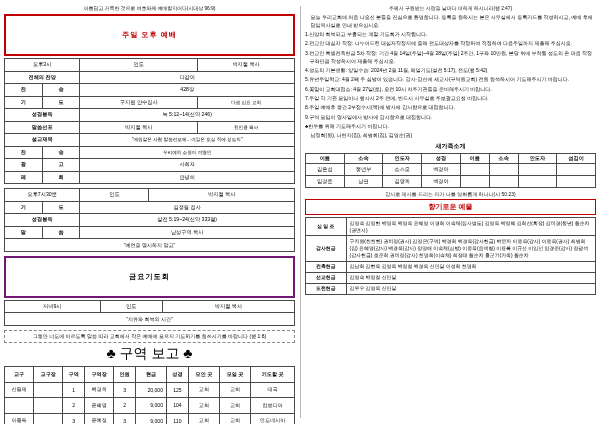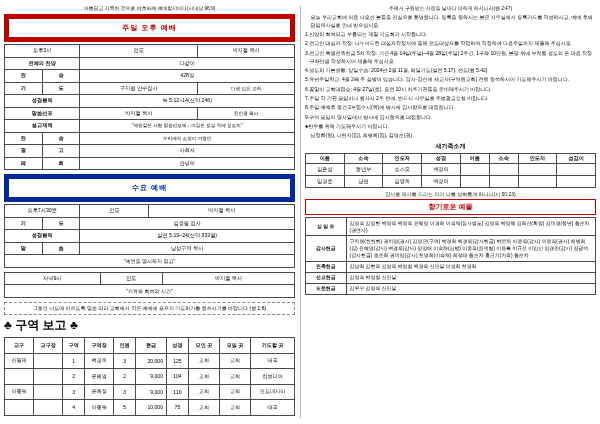--- a/index.html
+++ b/index.html
@@ -14,22 +14,22 @@
   .col{width:50%;box-sizing:border-box;}
   .col-left{padding-right:2px;}
   .col-right{padding-left:2px;}
   .vdiv{position:absolute;left:300px;top:6px;bottom:6px;width:0;border-left:1px solid #b9b9b9;}
 
   .topverse{
     text-align:center;font-size:5px;color:#111;margin:1px 0 3px 0;
     letter-spacing:-0.1px;
   }
   .sect-title{
-    border:5px solid #701a75;background:#fff;text-align:center;
-    font-weight:bold;font-size:7.2px;padding:4px 0;margin-bottom:2px;
+    border:2px solid #701a75;background:#fff;text-align:center;
+    font-weight:bold;font-size:7.2px;padding:14px 0;margin-bottom:2px;
     letter-spacing:1px;
   }
   .sect-title.red{color:#c00000;border-color:#c00000;}
   .sect-title.blue{color:#00299c;border-color:#00299c;}
 
   table{border-collapse:collapse;width:100%;}
   td,th{border:1px solid #4a4a4a;font-size:5.2px;padding:1px 2px;vertical-align:middle;}
   .lbl{text-align:center;font-weight:bold;width:13%;}
   .ctr{text-align:center;}
 
@@ -48,21 +48,21 @@
     text-align:center;font-size:5px;margin:3px 0 2px 0;color:#111;
   }
 
   .newfam-title{text-align:center;font-weight:bold;font-size:6px;margin:2px 0;}
   .newfam td{height:9px;text-align:center;}
 
   .guide{
     text-align:center;font-size:5px;border:1px dashed #888;padding:2px 3px;margin:4px 0 2px 0;
     line-height:1.5;
   }
-  .zone-title{text-align:left;font-weight:bold;font-size:12px;margin:2px 0 3px 0;}
+  .zone-title{text-align:center;font-weight:normal;font-size:14px;margin:2px 0 3px 0;}
   .zone table td,.zone table th{height:12.5px;text-align:center;font-size:5.1px;}
   .zone thead th{font-weight:bold;}
   .zone .money{text-align:right;padding-right:3px;}
 
   .fragrance-title{
     border:1px solid #000;text-align:center;font-weight:bold;font-size:7px;padding:2px 0;margin:2px 0;
     color:#c00000;border-color:#c00000;
   }
   .frag td{font-size:4.9px;line-height:1.45;}
   .frag .k{text-align:center;font-weight:bold;width:14%;}
@@ -129,21 +129,20 @@
           <tr>
             <td class="lbl">폐</td>
             <td class="lbl">회</td>
             <td class="ctr" colspan="2">안녕히</td>
           </tr>
         </tbody>
           </table>
       </div>
 
       <div class="blk">
-        <div class="sect-title blue">수요 예배</div>
         <table class="worship">
           <tbody>
               <tr>
             <td class="ctr" colspan="2">오후7시30분</td>
             <td class="ctr">인도</td>
             <td class="ctr">박지철 목사</td>
           </tr>
           <tr>
             <td class="lbl">기</td>
             <td class="lbl">도</td>
@@ -159,20 +158,21 @@
             <td class="ctr" colspan="2">남성구역 목사</td>
           </tr>
           <tr>
             <td class="note" colspan="4">"예언을 멸시하지 말고"</td>
           </tr>
         </tbody>
           </table>
       </div>
 
       <div class="blk">
+        <div class="sect-title">금요기도회</div>
         <table class="worship">
           <tbody>
               <tr>
             <td class="ctr" colspan="2">저녁9시</td>
             <td class="ctr">인도</td>
             <td class="ctr">박지철 목사</td>
           </tr>
           <tr>
             <td class="note" colspan="4">"치유와 회복의 시간"</td>
           </tr>

